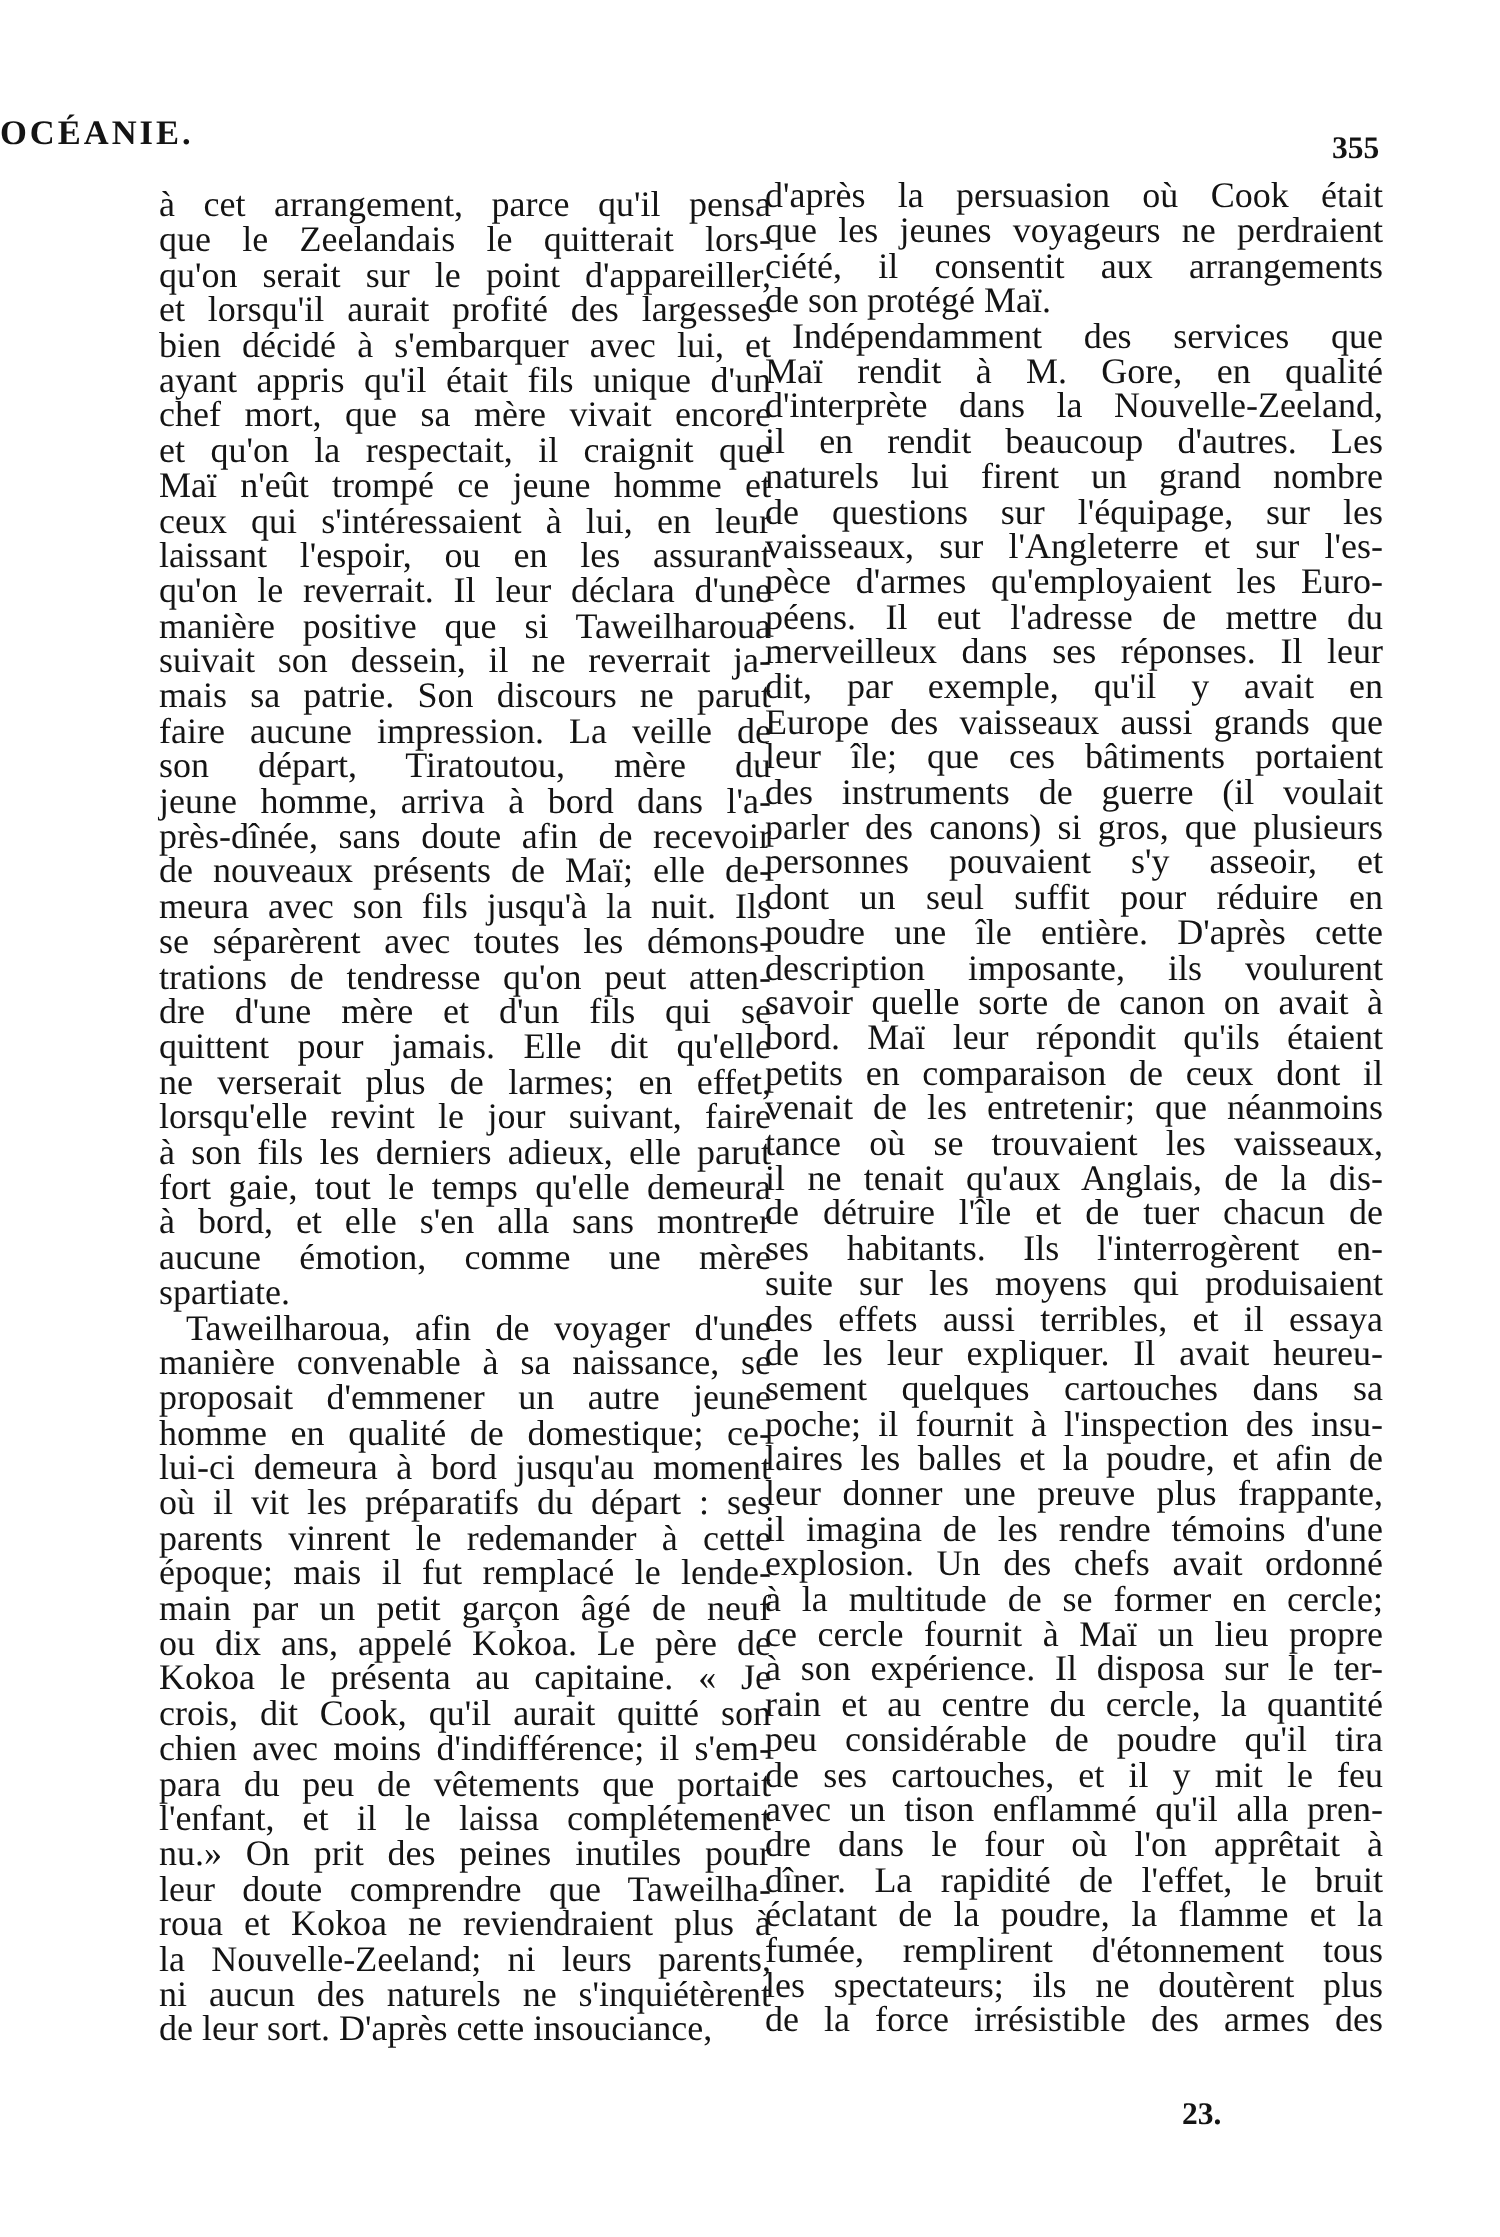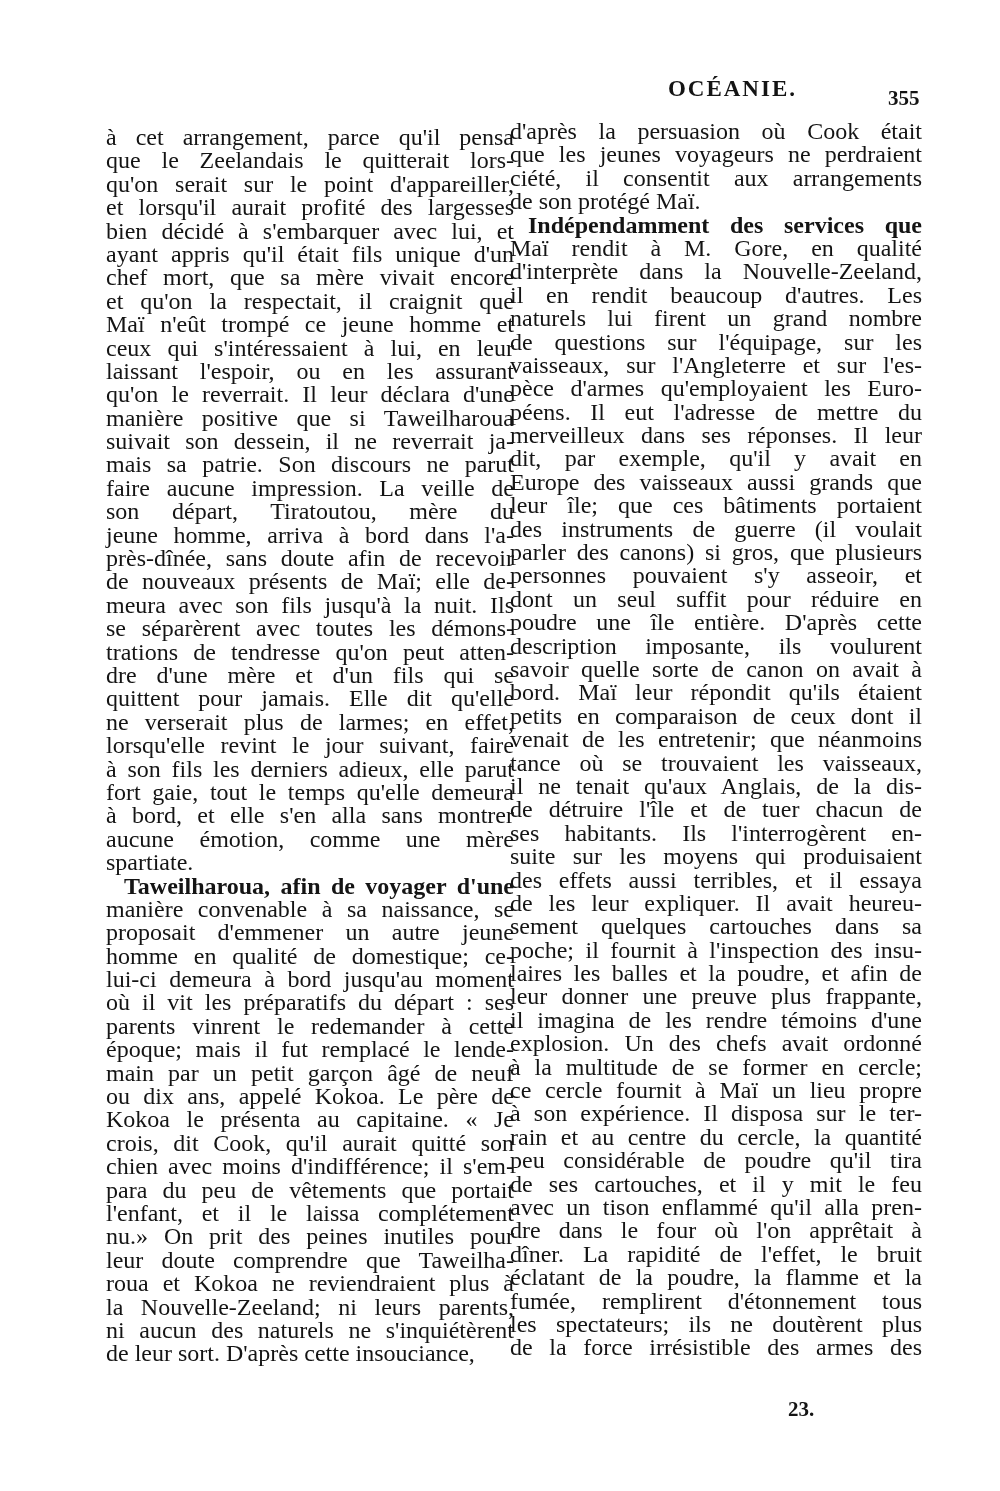--- a/index.html
+++ b/index.html
@@ -1,28 +1,28 @@
 <!DOCTYPE html>
 <html><head>
   <meta charset="utf-8">
   <style>
     html, body { margin: 0; padding: 0; background: #ffffff; }
     body { width: 1000px; height: 1491px; position: relative; overflow: hidden; color: #141414;
            font-family: "DejaVu Serif", "Liberation Serif", serif; }
-    .running-title { position: absolute; top: 76px; left: 0; width: 797px; text-align: right;
+    .running-title { position: absolute; top: 76px; left: 0; width: 797px; text-align: left;
                      font-family: "Liberation Serif", serif; font-size: 23px; letter-spacing: 2px; font-weight: bold; }
     .page-number { position: absolute; top: 86px; left: 888px; font-family: "Liberation Serif", serif;
                    font-size: 21px; font-weight: bold; text-align: right; }
     .column { position: absolute; top: 126px; }
     .column.left { left: 106px; width: 408px; }
     .column.right { left: 510px; width: 412px; top: 120px; }
     .line { display: block; white-space: nowrap; font-family: "Liberation Serif", serif;
             font-size: 24px; line-height: 23.4px; text-align: justify; text-align-last: justify; height: 23.4px; }
     .line.last { text-align-last: left; }
-    .line.indent { padding-left: 18px; font-weight: bold; }
+    .line.indent { padding-left: 18px; }
     .signature { position: absolute; top: 1397px; left: 788px; font-family: "Liberation Serif", serif;
                  font-size: 21px; font-weight: bold; }
   </style>
 </head>
 <body>
 
 <div class="running-title">OCÉANIE.</div>
 <div class="page-number">355</div>
 
 <div class="column left" id="left-col">

